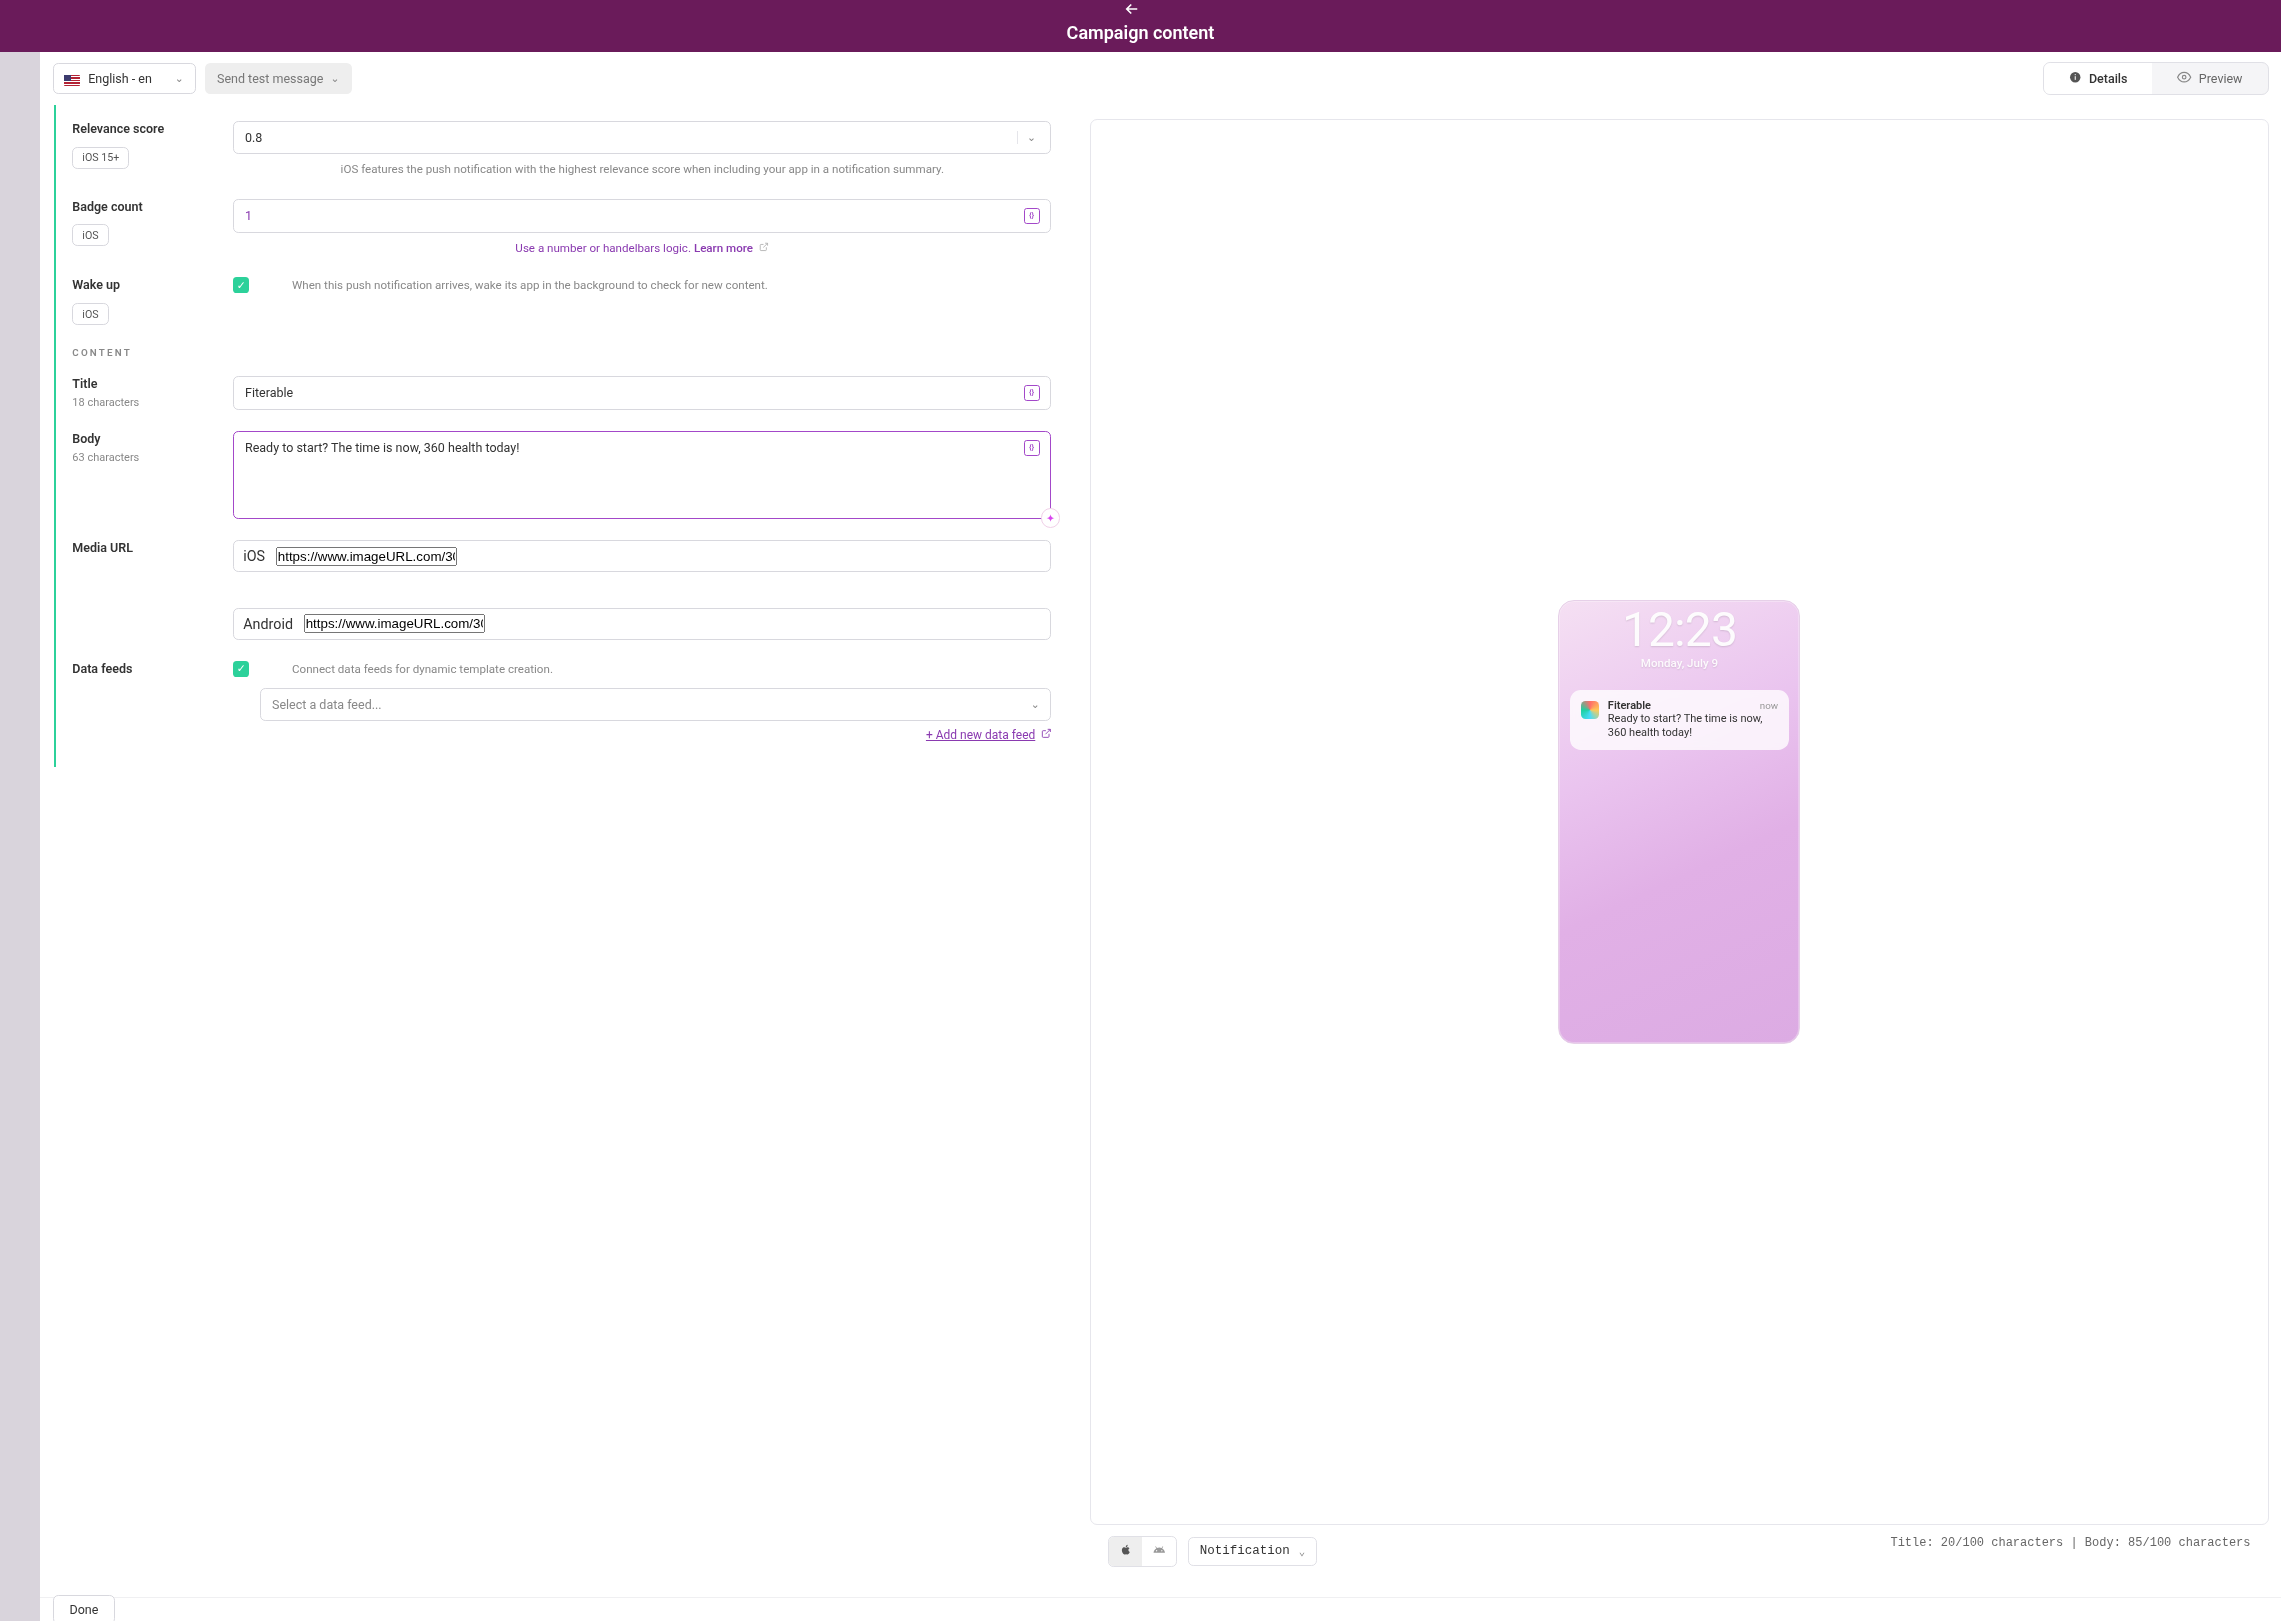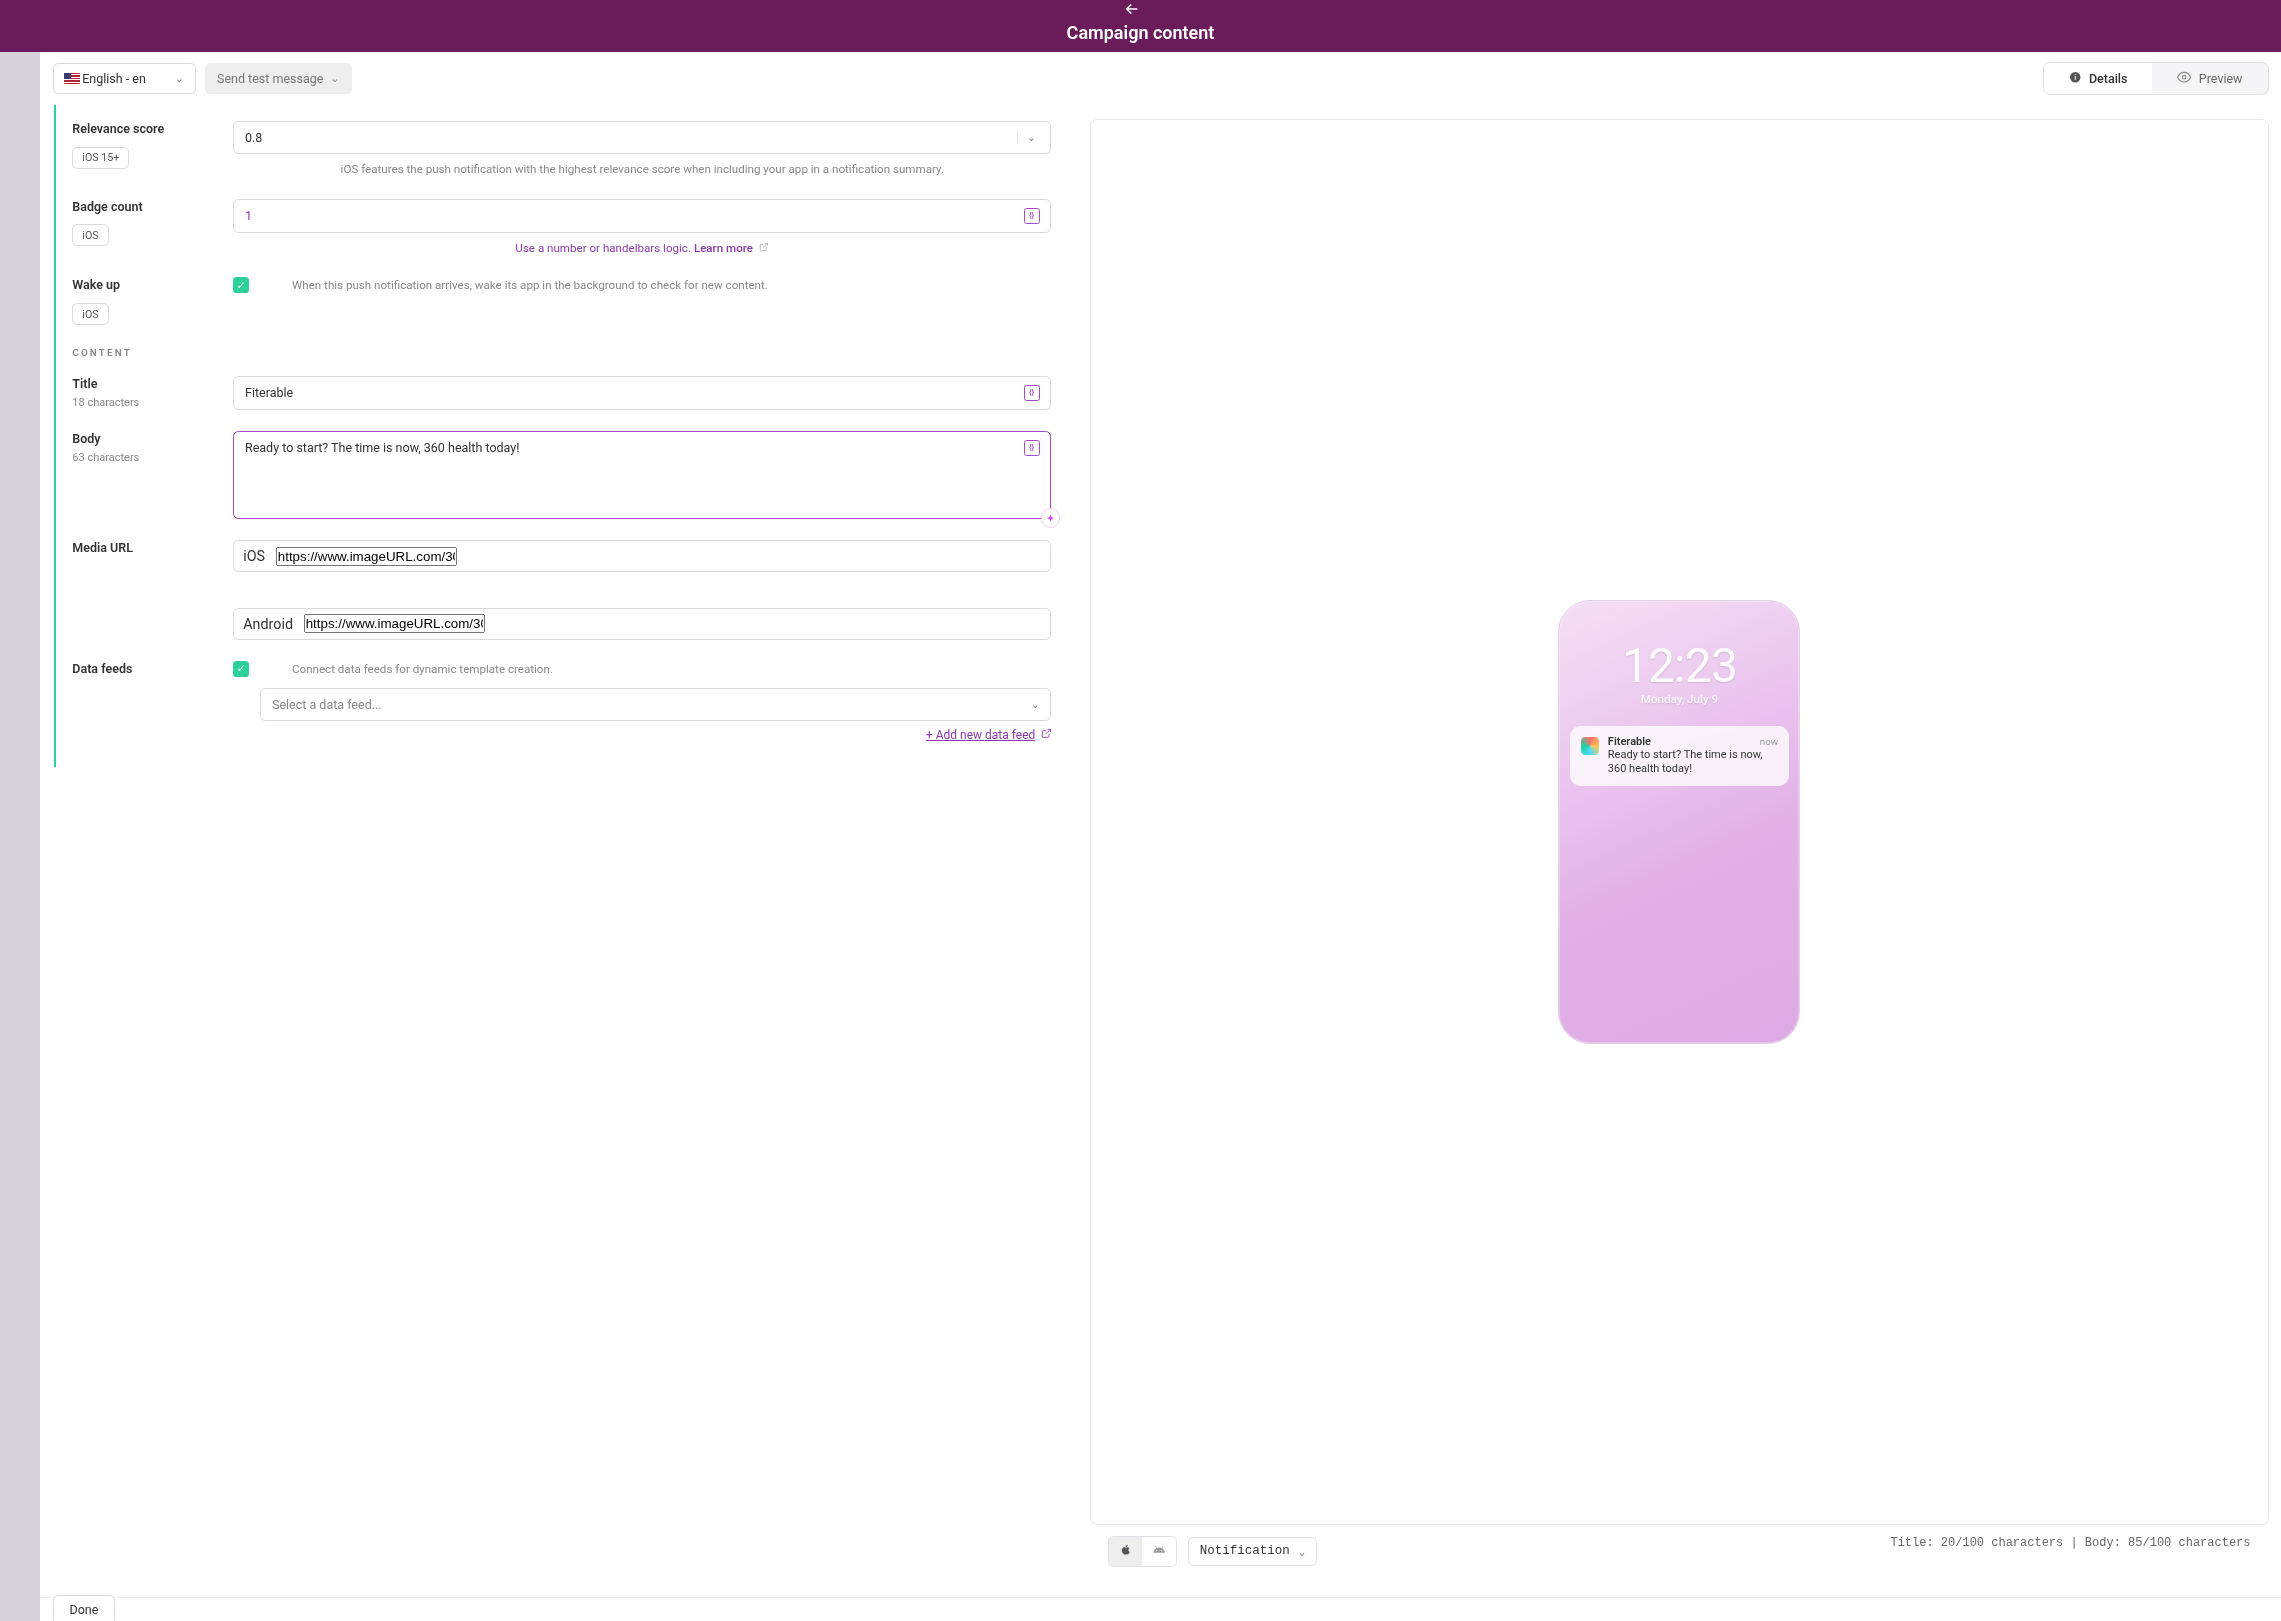--- a/index.html
+++ b/index.html
@@ -10,21 +10,21 @@
   .left-gutter { position: absolute; left: 0; top: 0; width: 40px; height: 100%; background: rgba(120,100,130,0.28); }
 
   .topbar { position: absolute; top: 0; left: 0; right: 0; height: 52px; background: #6a1b5a; display: flex; align-items: center; padding: 0 18px; z-index: 10; flex-direction: column; }
   .topbar .back { color: #fff; font-size: 18px; margin-right: 18px; cursor: pointer; }
   .topbar .title { color: #fff; font-size: 18px; font-weight: 600; }
 
   .main { position: absolute; top: 52px; left: 40px; right: 0; bottom: 40px; overflow: hidden; background: #fff; }
 
   .toolbar { position: absolute; top: 0; left: 0; right: 0; height: 53px; display: flex; align-items: center; padding: 12.5px; gap: 9px; }
   .lang-select { display: flex; align-items: center; gap: 7.1px; border: 0.9px solid #d8d8de; border-radius: 5.3px; padding: 7.1px 10.7px; background: #fff; font-size: 12.5px; cursor: pointer; min-width: 143px; justify-content: space-between; }
-  .lang-select .left { display: flex; align-items: center; gap: 2px; }
+  .lang-select .left { display: flex; align-items: flex-end; gap: 8px; }
   .flag { width: 16px; height: 10.7px; background: linear-gradient(to bottom, #b22234 7.7%, #fff 7.7%, #fff 15.4%, #b22234 15.4%, #b22234 23.1%, #fff 23.1%, #fff 30.8%, #b22234 30.8%, #b22234 38.5%, #fff 38.5%, #fff 46.2%, #b22234 46.2%, #b22234 53.8%, #fff 53.8%, #fff 61.5%, #b22234 61.5%, #b22234 69.2%, #fff 69.2%, #fff 76.9%, #b22234 76.9%, #b22234 84.6%, #fff 84.6%, #fff 92.3%, #b22234 92.3%); position: relative; border-radius: 0.9px; }
   .flag::before { content: ""; position: absolute; top: 0; left: 0; width: 40%; height: 53.8%; background: #3c3b6e; }
   .send-test { display: flex; align-items: center; gap: 7.1px; background: #eee; color: #777; border-radius: 5.3px; padding: 8px 12.5px; font-size: 12.5px; cursor: default; }
 
   .seg { margin-left: auto; display: flex; border: 0.9px solid #e0e0e6; border-radius: 7.1px; overflow: hidden; background: #f5f5f7; }
   .seg div { padding: 7.1px 25px; font-size: 12.5px; display: flex; align-items: center; gap: 7.1px; cursor: pointer; color: #666; }
   .seg div.active { background: #fff; color: #333; font-weight: 500; }
 
   .content { position: absolute; top: 53px; bottom: 0; left: 0; right: 0; display: flex; }
 
@@ -56,21 +56,21 @@
 
   .sparkle-badge { position: absolute; right: -9px; bottom: -9px; width: 19.6px; height: 19.6px; border-radius: 50%; background: #fff; border: 0.9px solid #f0d0e8; display:flex; align-items:center; justify-content:center; color:#d946ef; font-size:10.7px;}
   .body-wrap { position: relative; }
   .media-box { border:0.9px solid #d8d8de; border-radius:5.3px; padding:5.3px 9px; display:flex; align-items:center; gap: 10.7px; }
 
   .add-link { text-align: right; font-size: 12px; color: #8a3ab0; text-decoration: underline; margin-top: 7.1px; cursor:pointer; display:flex; justify-content:flex-end; align-items:center; gap:5.3px;}
 
   
   .preview-col { flex: 1; padding: 14.3px 12.5px 14.3px 19.6px; display:flex; flex-direction:column;}
   .preview-frame { flex:1; border: 0.9px solid #e6e6ec; border-radius: 7.1px; display: flex; align-items: center; justify-content: center; position:relative;}
-  .phone { width: 242px; height: 444px; border-radius: 32px; background: linear-gradient(155deg, #f5e0f3 0%, #eac4ef 35%, #e1b0e6 60%, #dcabe3 100%); border: 0.9px solid #e6d0e8; padding-top: 36px; position:relative; box-shadow: inset 0 0 0 0.9px rgba(255,255,255,0.3);}
+  .phone { width: 242px; height: 444px; border-radius: 16px; background: linear-gradient(155deg, #f5e0f3 0%, #eac4ef 35%, #e1b0e6 60%, #dcabe3 100%); border: 0.9px solid #e6d0e8; position:relative; box-shadow: inset 0 0 0 0.9px rgba(255,255,255,0.3);}
   .phone-time { text-align:center; color: rgba(255,255,255,0.94); font-size: 48px; font-weight: 400; letter-spacing: -0.9px; text-shadow: 0 0.9px 1.8px rgba(0,0,0,0.12);}
   .phone-date { text-align:center; color: rgba(255,255,255,0.9); font-size: 11.6px; font-weight: 500; margin-top: -1.8px; text-shadow: 0 0.9px 1.8px rgba(0,0,0,0.12);}
   .notif { margin: 19.6px 10.7px; background: rgba(255,255,255,0.78); border-radius: 10.7px; padding: 9px 10.7px; display:flex; gap:9px; backdrop-filter: blur(3.6px);}
   .notif-icon { width: 18px; height:18px; border-radius:4.5px; background: conic-gradient(#ff6b6b, #feca57, #48dbfb, #1dd1a1, #ff6b6b); flex-shrink:0; margin-top:1.8px;}
   .notif-text { flex:1; min-width:0;}
   .notif-title-row{ display:flex; justify-content:space-between; align-items:baseline; gap:7.1px;}
   .notif-title{ font-size:11px; font-weight:600; color:#333;}
   .notif-now{ font-size:9.8px; color:#999;}
   .notif-body{ font-size:11px; color:#333; line-height:1.3;}
 

